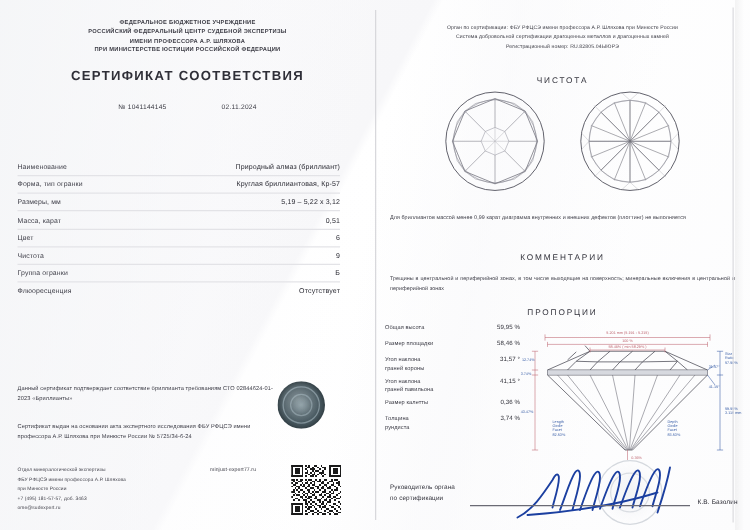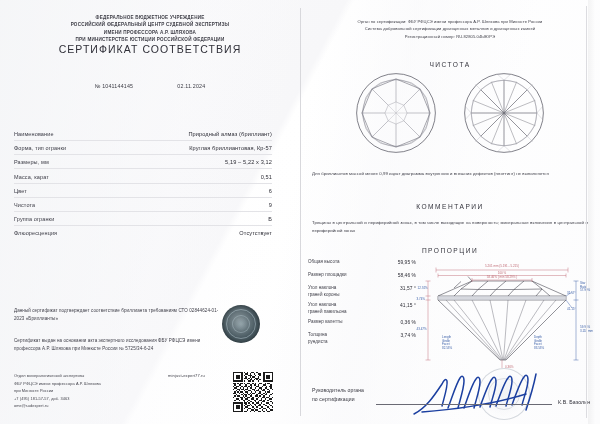--- a/index.html
+++ b/index.html
@@ -42,23 +42,23 @@
   .col-right { position: absolute; left: 300px; top: 0; width: 300px; height: 424px; }
 
   
   .org-block {
     position: absolute; top: 14px; left: 14px; width: 272px;
     text-align: center; color: #3d3d46;
     font-size: 4.6px; letter-spacing: 0.22px; line-height: 1.62;
     font-weight: bold;
   }
   .cert-title {
-    position: absolute; top: 43px; left: 0; width: 300px;
+    position: absolute; top: 55px; left: 0; width: 300px;
     text-align: center; color: #2f2f38;
-    font-size: 10.5px; letter-spacing: 1.05px; font-weight: normal;
+    font-size: 10.5px; letter-spacing: 1.05px; font-weight: bold;
   }
   .cert-meta {
     position: absolute; top: 83px; left: 0; width: 300px;
     display: flex; justify-content: center; gap: 44px;
     color: #3a3a43; font-size: 5.3px; letter-spacing: 0.2px;
   }
 
   .spec-table {
     position: absolute; top: 131px; left: 14px; width: 258px;
   }

